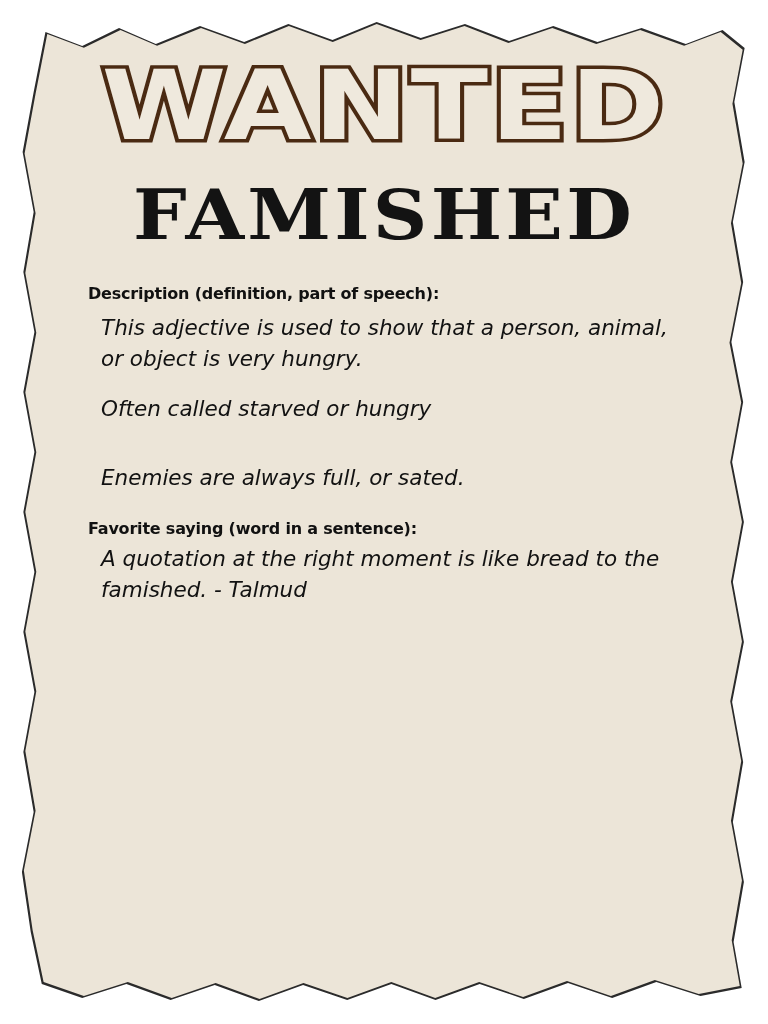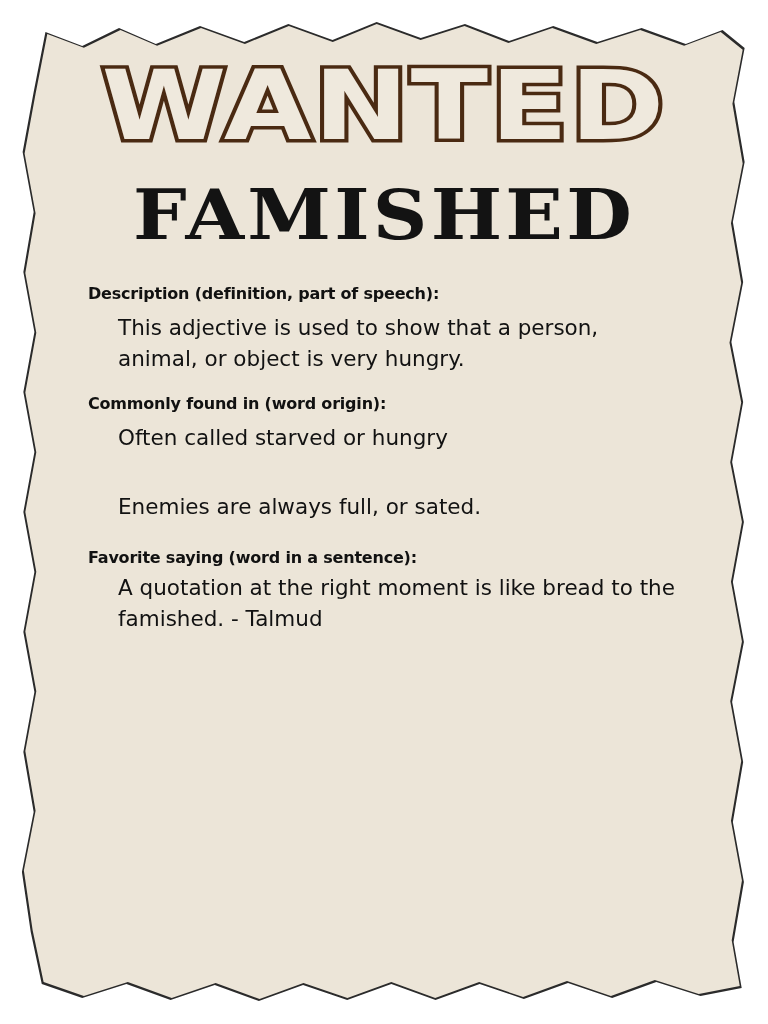--- a/index.html
+++ b/index.html
@@ -116,24 +116,25 @@
   .field-label {
     font-family: "DejaVu Sans", sans-serif;
     font-weight: 700;
     font-size: 16px;
     color: #111111;
     letter-spacing: -0.2px;
     margin-bottom: 10px;
   }
   .field-value {
     font-family: "DejaVu Sans", sans-serif;
+    font-style: italic;
     font-size: 21.5px;
     line-height: 1.42;
     color: #121212;
-    margin-left: 30px;
+    margin-left: 13px;
     margin-bottom: 20px;
   }
 
   .gap-md { margin-bottom: 38px; }
   .gap-sm { margin-bottom: 26px; }
   .tight  { margin-top: -4px; }
 </style>
 </head>
 <body>
 
@@ -148,21 +149,20 @@
     <div class="word">FAMISHED</div>
 
     <div class="body">
 
       <div class="field">
         <div class="field-label">Description (definition, part of speech):</div>
         <div class="field-value">This adjective is used to show that a person, animal, or object is very hungry.</div>
       </div>
 
       <div class="field">
-        <div class="field-label">Commonly found in (word origin):</div>
       </div>
 
       <div class="field gap-md">
         <div class="field-value">Often called starved or hungry</div>
       </div>
 
       <div class="field gap-sm">
         <div class="field-value">Enemies are always full, or sated.</div>
       </div>
 

